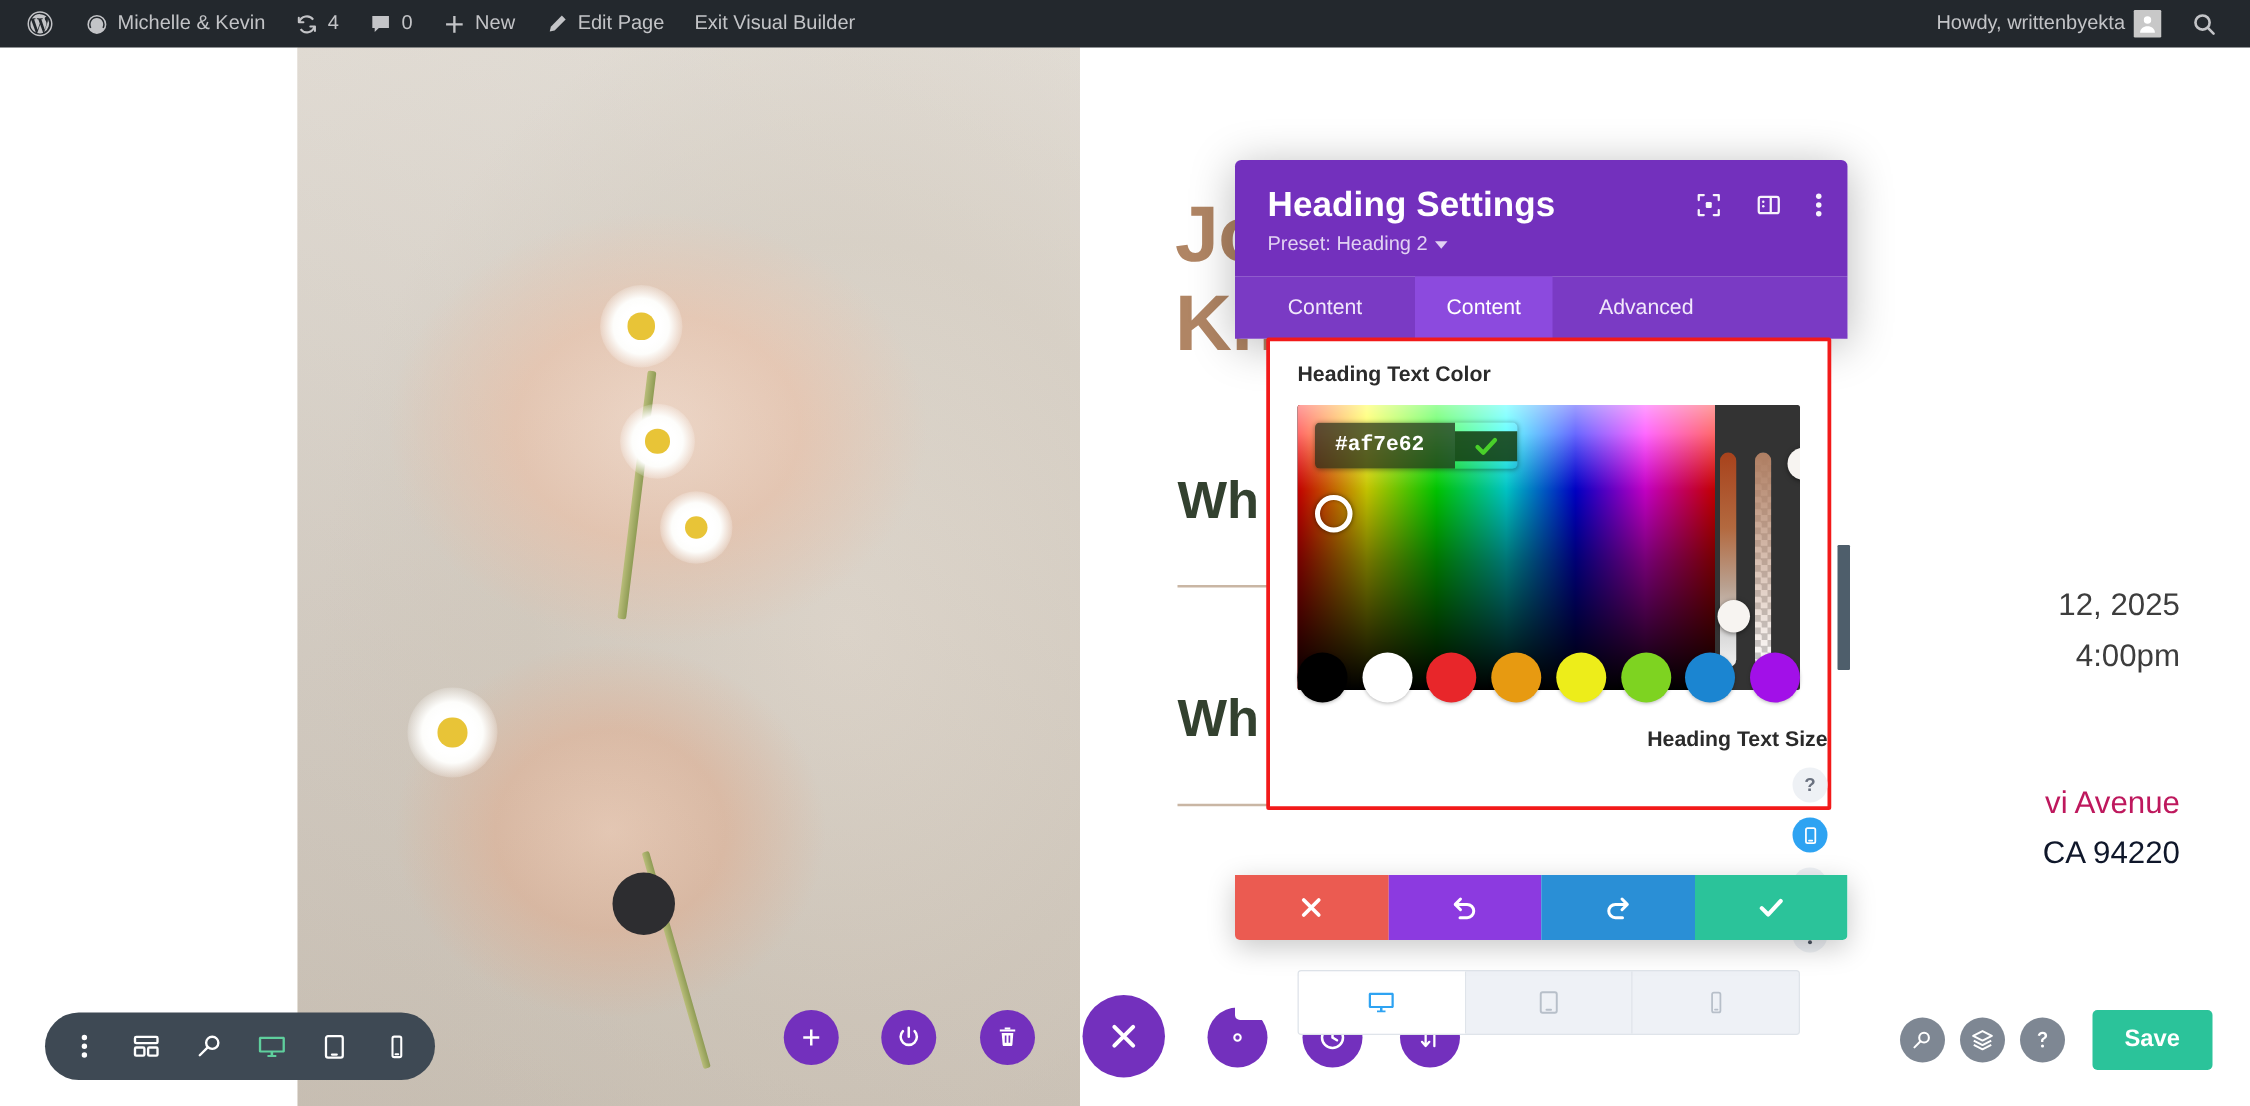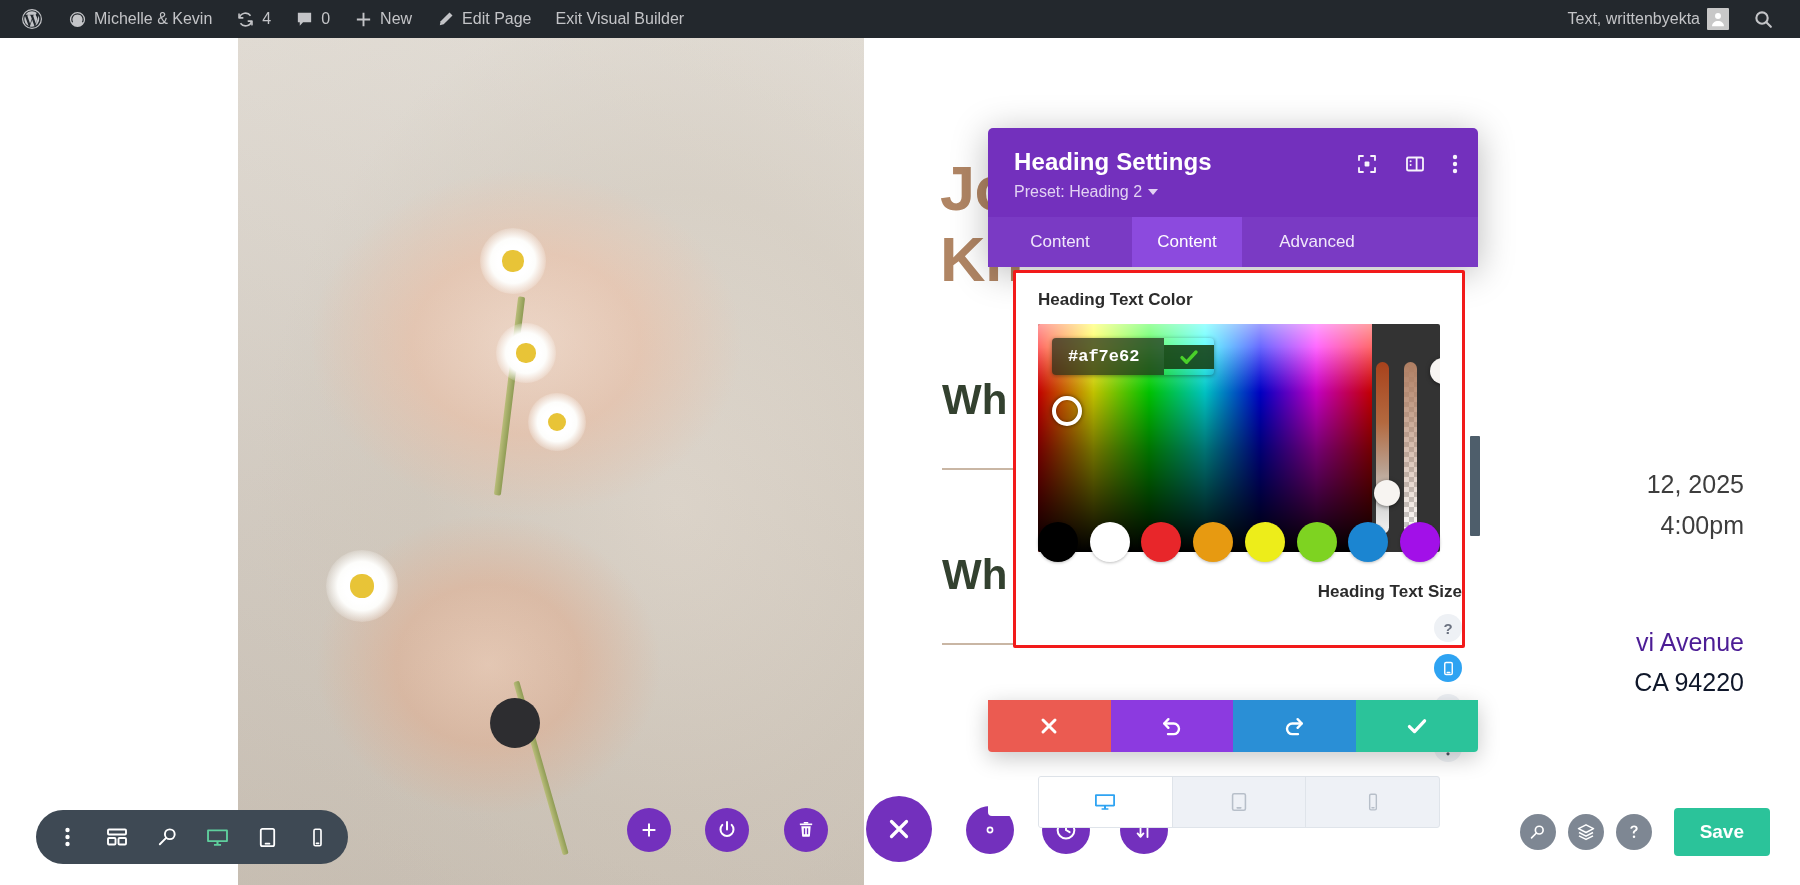--- a/index.html
+++ b/index.html
@@ -63,34 +63,34 @@
     font-size: 63px; font-weight: 700; color: #b08564;
     letter-spacing: -0.5px; line-height: 1.12; white-space: pre-line;
   }
   .h2-a { position: absolute; left: 62px; top: 338px; font-size: 42px; font-weight: 700; color: #33412f; }
   .h2-b { position: absolute; left: 62px; top: 513px; font-size: 42px; font-weight: 700; color: #33412f; }
   .rule-a { position: absolute; left: 62px; top: 430px; width: 150px; height: 2px; background: #c9b6a4; }
   .rule-b { position: absolute; left: 62px; top: 605px; width: 150px; height: 2px; background: #c9b6a4; }
   .detail-bar { position: absolute; left: 590px; top: 398px; width: 10px; height: 100px; background: #4e5e6b; border-radius:1px; }
   .dt-1 { position: absolute; right: 56px; top: 432px; font-size: 25px; color: #3d3d3d; }
   .dt-2 { position: absolute; right: 56px; top: 473px; font-size: 25px; color: #3d3d3d; }
-  .dt-3 { position: absolute; right: 56px; top: 590px; font-size: 25px; color: #4c1d95; }
+  .dt-3 { position: absolute; right: 56px; top: 590px; font-size: 25px; color: #be185d; }
   .dt-4 { position: absolute; right: 56px; top: 630px; font-size: 25px; color: #0f172a; }
 
   
   .modal {
     position: absolute; left: 988px; top: 128px; width: 490px;
     z-index: 40; box-shadow: 0 5px 36px rgba(0,0,0,.28);
     border-radius: 5px; background: #fff; overflow: visible;
   }
   .modal-head {
     background: #7330bd; border-radius: 5px 5px 0 0;
     padding: 20px 22px 16px 26px; position: relative;
   }
-  .modal-title { color: #fff; font-size: 24px; font-weight: 700; letter-spacing: .1px; }
+  .modal-title { color: #fff; font-size: 28px; font-weight: 700; letter-spacing: .1px; }
   .modal-preset { color: #e2d2f3; font-size: 16px; margin-top: 7px; display:flex; align-items:center; gap:6px; }
   .caret { width:0;height:0;border-left:5px solid transparent;border-right:5px solid transparent;border-top:6px solid #e2d2f3; }
   .head-icons { position: absolute; right: 20px; top: 25px; display: flex; align-items: center; gap: 26px; }
   .head-icons .hi { color: #fff; opacity: .95; cursor: pointer; display:flex; }
   .modal-tabs { display: flex; background: #7a3ac4; align-items: center; }
   .tab {
     flex: 0 0 auto; padding: 15px 0; text-align: center;
     color: #f1e8fb; font-size: 17px; cursor: pointer;
   }
   .tab.t1 { width: 144px; }
@@ -235,21 +235,21 @@
             </svg>
         </span>
         <span>Edit Page</span>
       </div>
       <div class="ab-item">
         <span>Exit Visual Builder</span>
       </div>
     </div>
     <div class="ab-right">
       <div class="ab-item">
-        <span>Text, writtenbyekta</span>
+        <span>Howdy, writtenbyekta</span>
         <span class="ab-avatar">
           <svg width="18" height="18" viewBox="0 0 20 20" fill="#fff">
               <circle cx="10" cy="6.6" r="3.3"></circle>
               <path d="M3.4 18c0-3.6 3-5.8 6.6-5.8s6.6 2.2 6.6 5.8z"></path>
             </svg>
         </span>
       </div>
       <div class="ab-item">
         <span class="ab-ic">
           <svg width="21" height="21" viewBox="0 0 20 20" fill="none" stroke="#c3c4c7" stroke-width="2">

